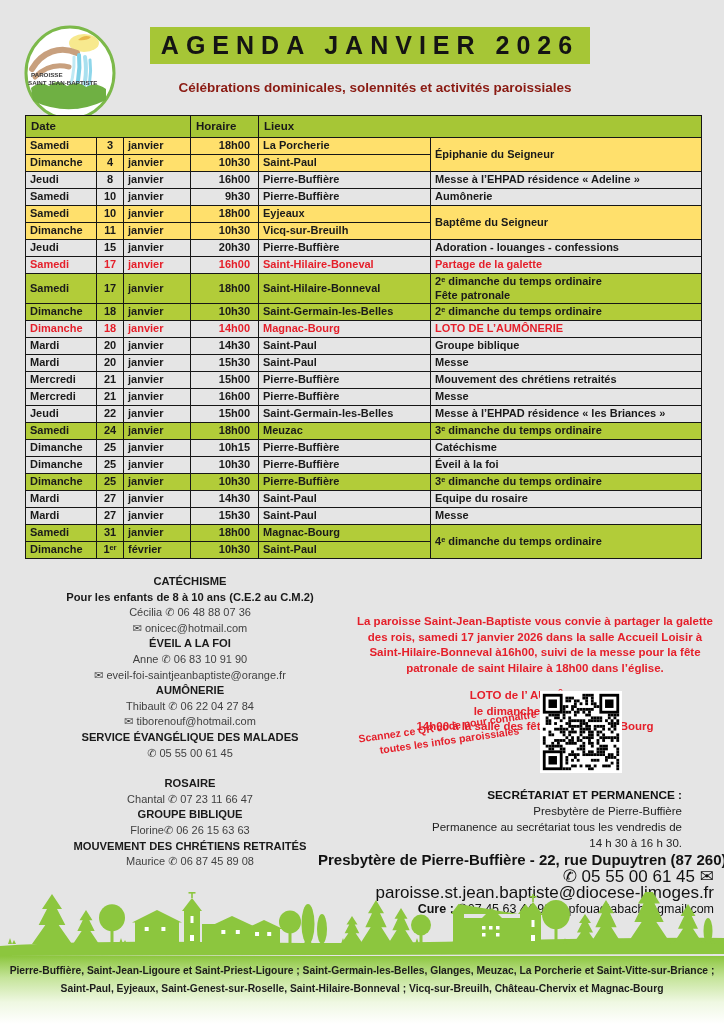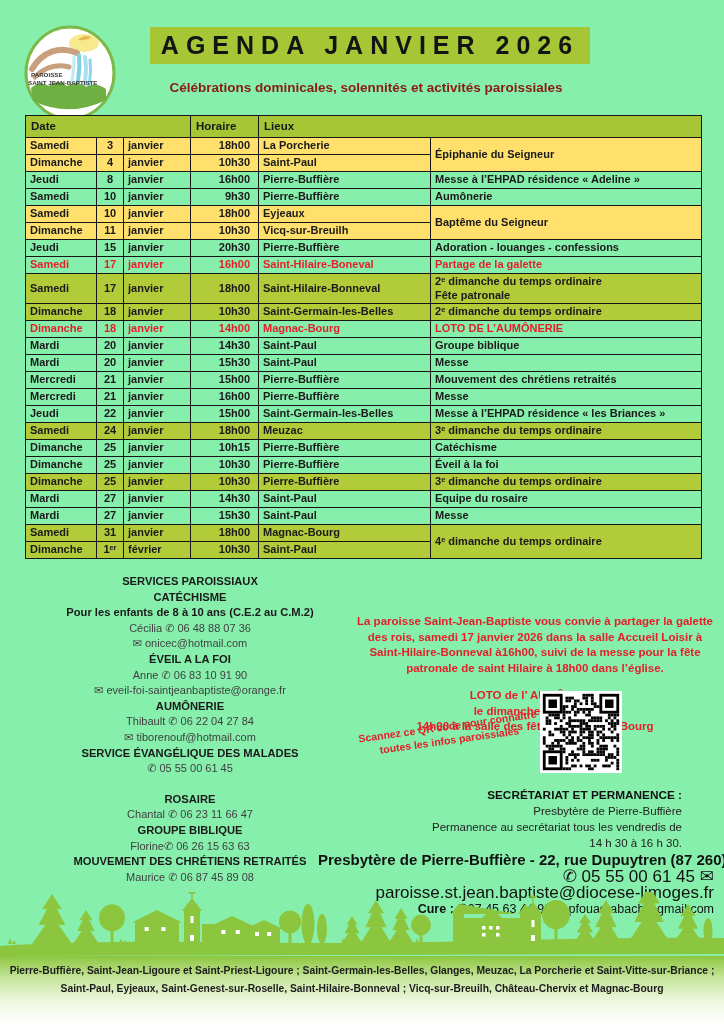--- a/index.html
+++ b/index.html
@@ -1,23 +1,23 @@
 <!DOCTYPE html>
 <html><head>
 <meta charset="utf-8">
 <style>
   html,body{margin:0;padding:0;background:#888;}
-  .page{position:relative;width:724px;height:1024px;margin:0 auto;background:#86efac;overflow:hidden;
+  .page{position:relative;width:724px;height:1024px;margin:0 auto;background:#e5e5e5;overflow:hidden;
         font-family:"Liberation Sans","DejaVu Sans",sans-serif;color:#1a1a1a;}
 
   
   .banner{position:absolute;left:150px;top:27px;width:440px;height:37px;background:#A6C636;
           display:flex;align-items:center;justify-content:center;}
   .banner span{font-size:25px;font-weight:bold;letter-spacing:7px;color:#141414;}
-  .subtitle{position:absolute;left:126px;top:80px;width:480px;text-align:center;
+  .subtitle{position:absolute;left:135px;top:80px;width:480px;text-align:center;
             font-size:13.5px;font-weight:bold;color:#8A1A12;}
   .logo{position:absolute;left:22px;top:24px;}
 
   
   .agenda{position:absolute;left:25px;top:115px;border-collapse:collapse;width:676px;
           font-size:11px;font-weight:bold;table-layout:fixed;border-radius:28px;}
   .agenda th,.agenda td{border:1px solid #161616;padding:1px 4px;height:14px;line-height:13.5px;
           overflow:hidden;white-space:nowrap;}
   .agenda th{background:#A6C636;text-align:left;font-size:11.5px;padding:3px 5px;height:15px;}
   .agenda td.num{text-align:center;padding:1px 1px;}
@@ -292,36 +292,35 @@
           <td>Dimanche</td>
           <td class="num">1ᵉʳ</td>
           <td>février</td>
           <td class="time">10h30</td>
           <td>Saint-Paul</td>
         </tr>
       </tbody>
   </table>
 
   <div class="services" id="services">
-      <div class="b">SERVICES PAROISSIAUX</div>
       <div class="b">CATÉCHISME</div>
       <div class="b">Pour les enfants de 8 à 10 ans (C.E.2 au C.M.2)</div>
       <div class="">Cécilia  ✆   06 48 88 07 36</div>
       <div class="">✉    onicec@hotmail.com</div>
       <div class="b">ÉVEIL A LA FOI</div>
       <div class="">Anne ✆   06 83 10 91 90</div>
       <div class="">✉   eveil-foi-saintjeanbaptiste@orange.fr</div>
       <div class="b">AUMÔNERIE</div>
       <div class="">Thibault ✆   06 22 04 27 84</div>
       <div class="">✉    tiborenouf@hotmail.com</div>
       <div class="b">SERVICE ÉVANGÉLIQUE DES MALADES</div>
       <div class="">✆ 05 55 00 61 45</div>
       <div class="sp"></div>
       <div class="b">ROSAIRE</div>
-      <div class="">Chantal ✆   06 23 11 66 47</div>
+      <div class="">Chantal ✆   07 23 11 66 47</div>
       <div class="b">GROUPE BIBLIQUE</div>
       <div class="">Florine✆   06 26 15 63 63</div>
       <div class="b">MOUVEMENT DES CHRÉTIENS RETRAITÉS</div>
       <div class="">Maurice ✆   06 87 45 89 08</div>
     </div>
 
   <div class="announce">
     <div>La paroisse Saint-Jean-Baptiste vous convie à partager la galette des rois, samedi 17 janvier 2026 dans la salle Accueil Loisir à Saint-Hilaire-Bonneval à16h00, suivi de la messe pour la fête patronale de saint Hilaire à 18h00 dans l’église.</div>
     <div class="loto">
       <div>LOTO de l’ AUMÔNERIE</div>

